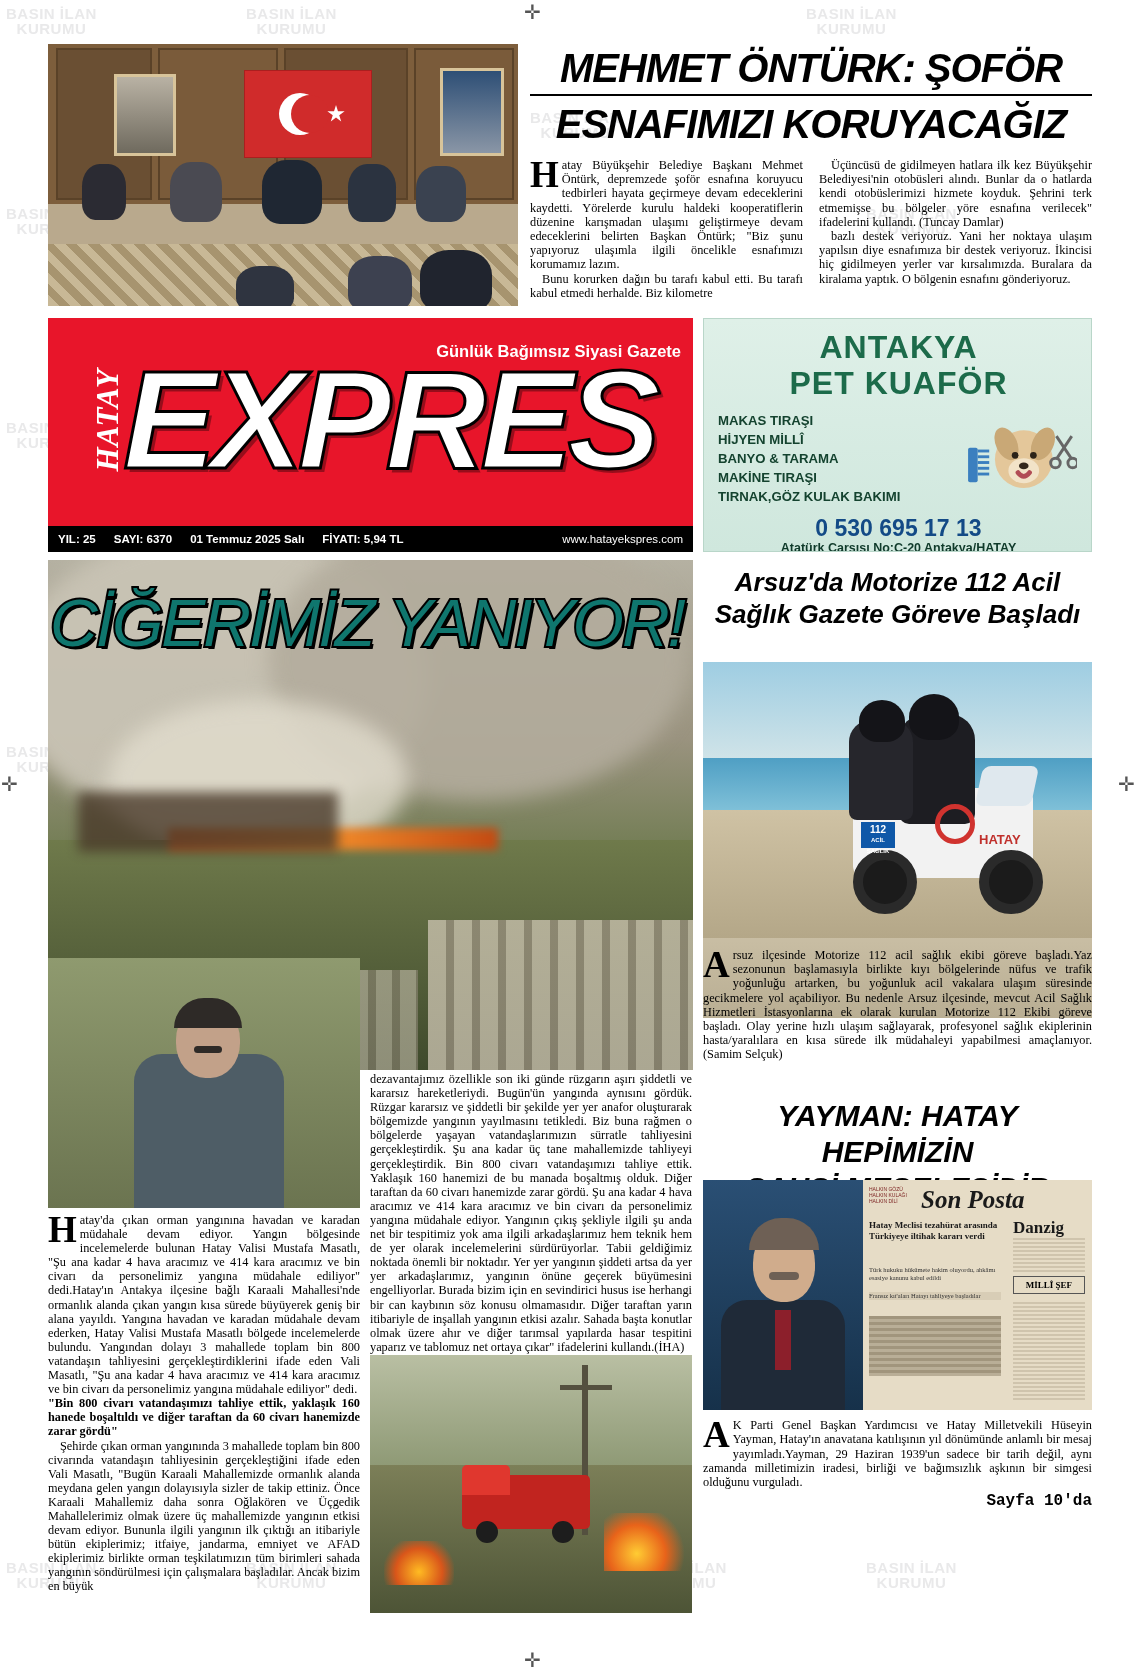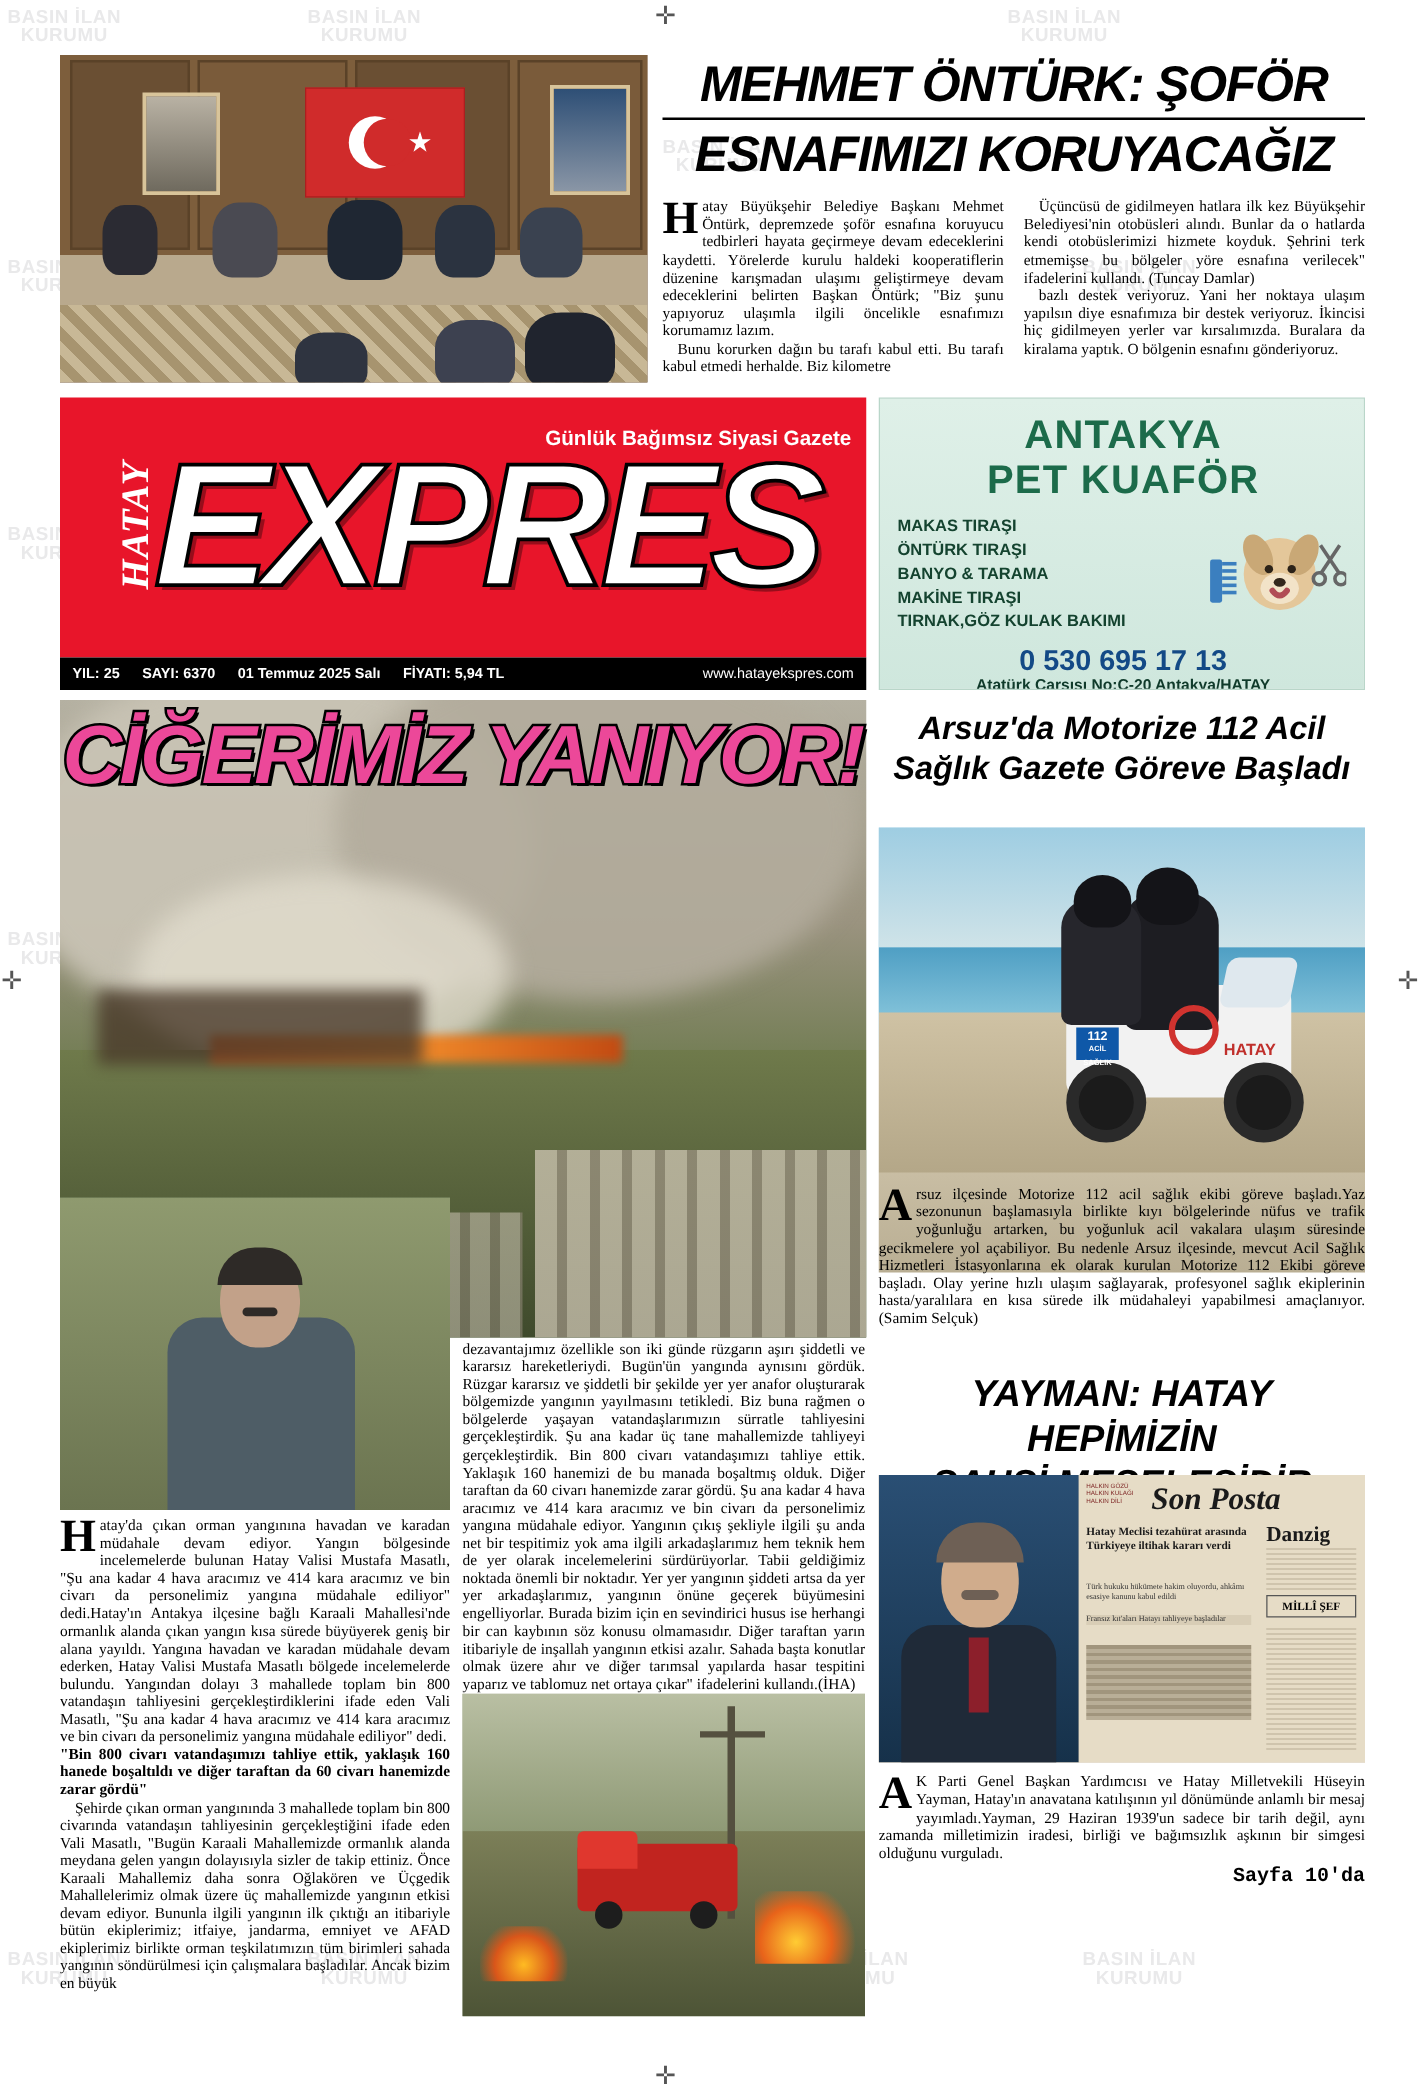--- a/index.html
+++ b/index.html
@@ -139,24 +139,24 @@
   
   .fire-photo {
     position:absolute; left:48px; top:560px; width:645px; height:510px;
     background:linear-gradient(#b5b1a2 0%, #9a937f 35%, #6d7a4e 60%, #4d5c38 100%);
     overflow:hidden;
   }
   .smoke {
     position:absolute; border-radius:50%; filter:blur(10px);
   }
   .fire-title {
-    position:absolute; left:50px; top:568px; width:640px;
-    font-family:"Liberation Sans",sans-serif; font-weight:bold; font-style:italic;
+    position:absolute; left:50px; top:588px; width:640px;
+    font-family:"Liberation Sans",sans-serif; font-weight:normal; font-style:italic;
     font-size:66px; line-height:70px; letter-spacing:-2px;
-    color:#ec4899;
+    color:#0f766e;
     -webkit-text-stroke:4px #000;
     paint-order: stroke fill;
     text-shadow: 3px 3px 0 #000;
   }
   .vali-photo {
     position:absolute; left:48px; top:958px; width:312px; height:250px;
     background:linear-gradient(#6d7c59,#4e5b41);
     overflow:hidden;
   }
   .vali-caption {
@@ -304,21 +304,21 @@
     <span class="sp">01 Temmuz 2025  Salı</span>
     <span class="sp">FİYATI: 5,94 TL</span>
     <span class="web">www.hatayekspres.com</span>
   </div>
 
   <div class="petad">
     <div class="pet-t1">ANTAKYA</div>
     <div class="pet-t2">PET KUAFÖR</div>
     <div class="pet-list">
       <div>MAKAS TIRAŞI</div>
-      <div>ÖNTÜRK TIRAŞI</div>
+      <div>HİJYEN MİLLÎ</div>
       <div>BANYO &amp; TARAMA</div>
       <div>MAKİNE TIRAŞI</div>
       <div>TIRNAK,GÖZ KULAK BAKIMI</div>
     </div>
     <div class="pet-dog">
       <svg viewBox="0 0 120 100" width="118" height="96">
         <ellipse cx="66" cy="46" rx="30" ry="30" fill="#e4c79a"></ellipse>
         <ellipse cx="48" cy="30" rx="11" ry="18" fill="#c9a876" transform="rotate(-25 48 30)"></ellipse>
         <ellipse cx="86" cy="30" rx="11" ry="18" fill="#c9a876" transform="rotate(25 86 30)"></ellipse>
         <ellipse cx="66" cy="58" rx="16" ry="13" fill="#f2e3c8"></ellipse>

